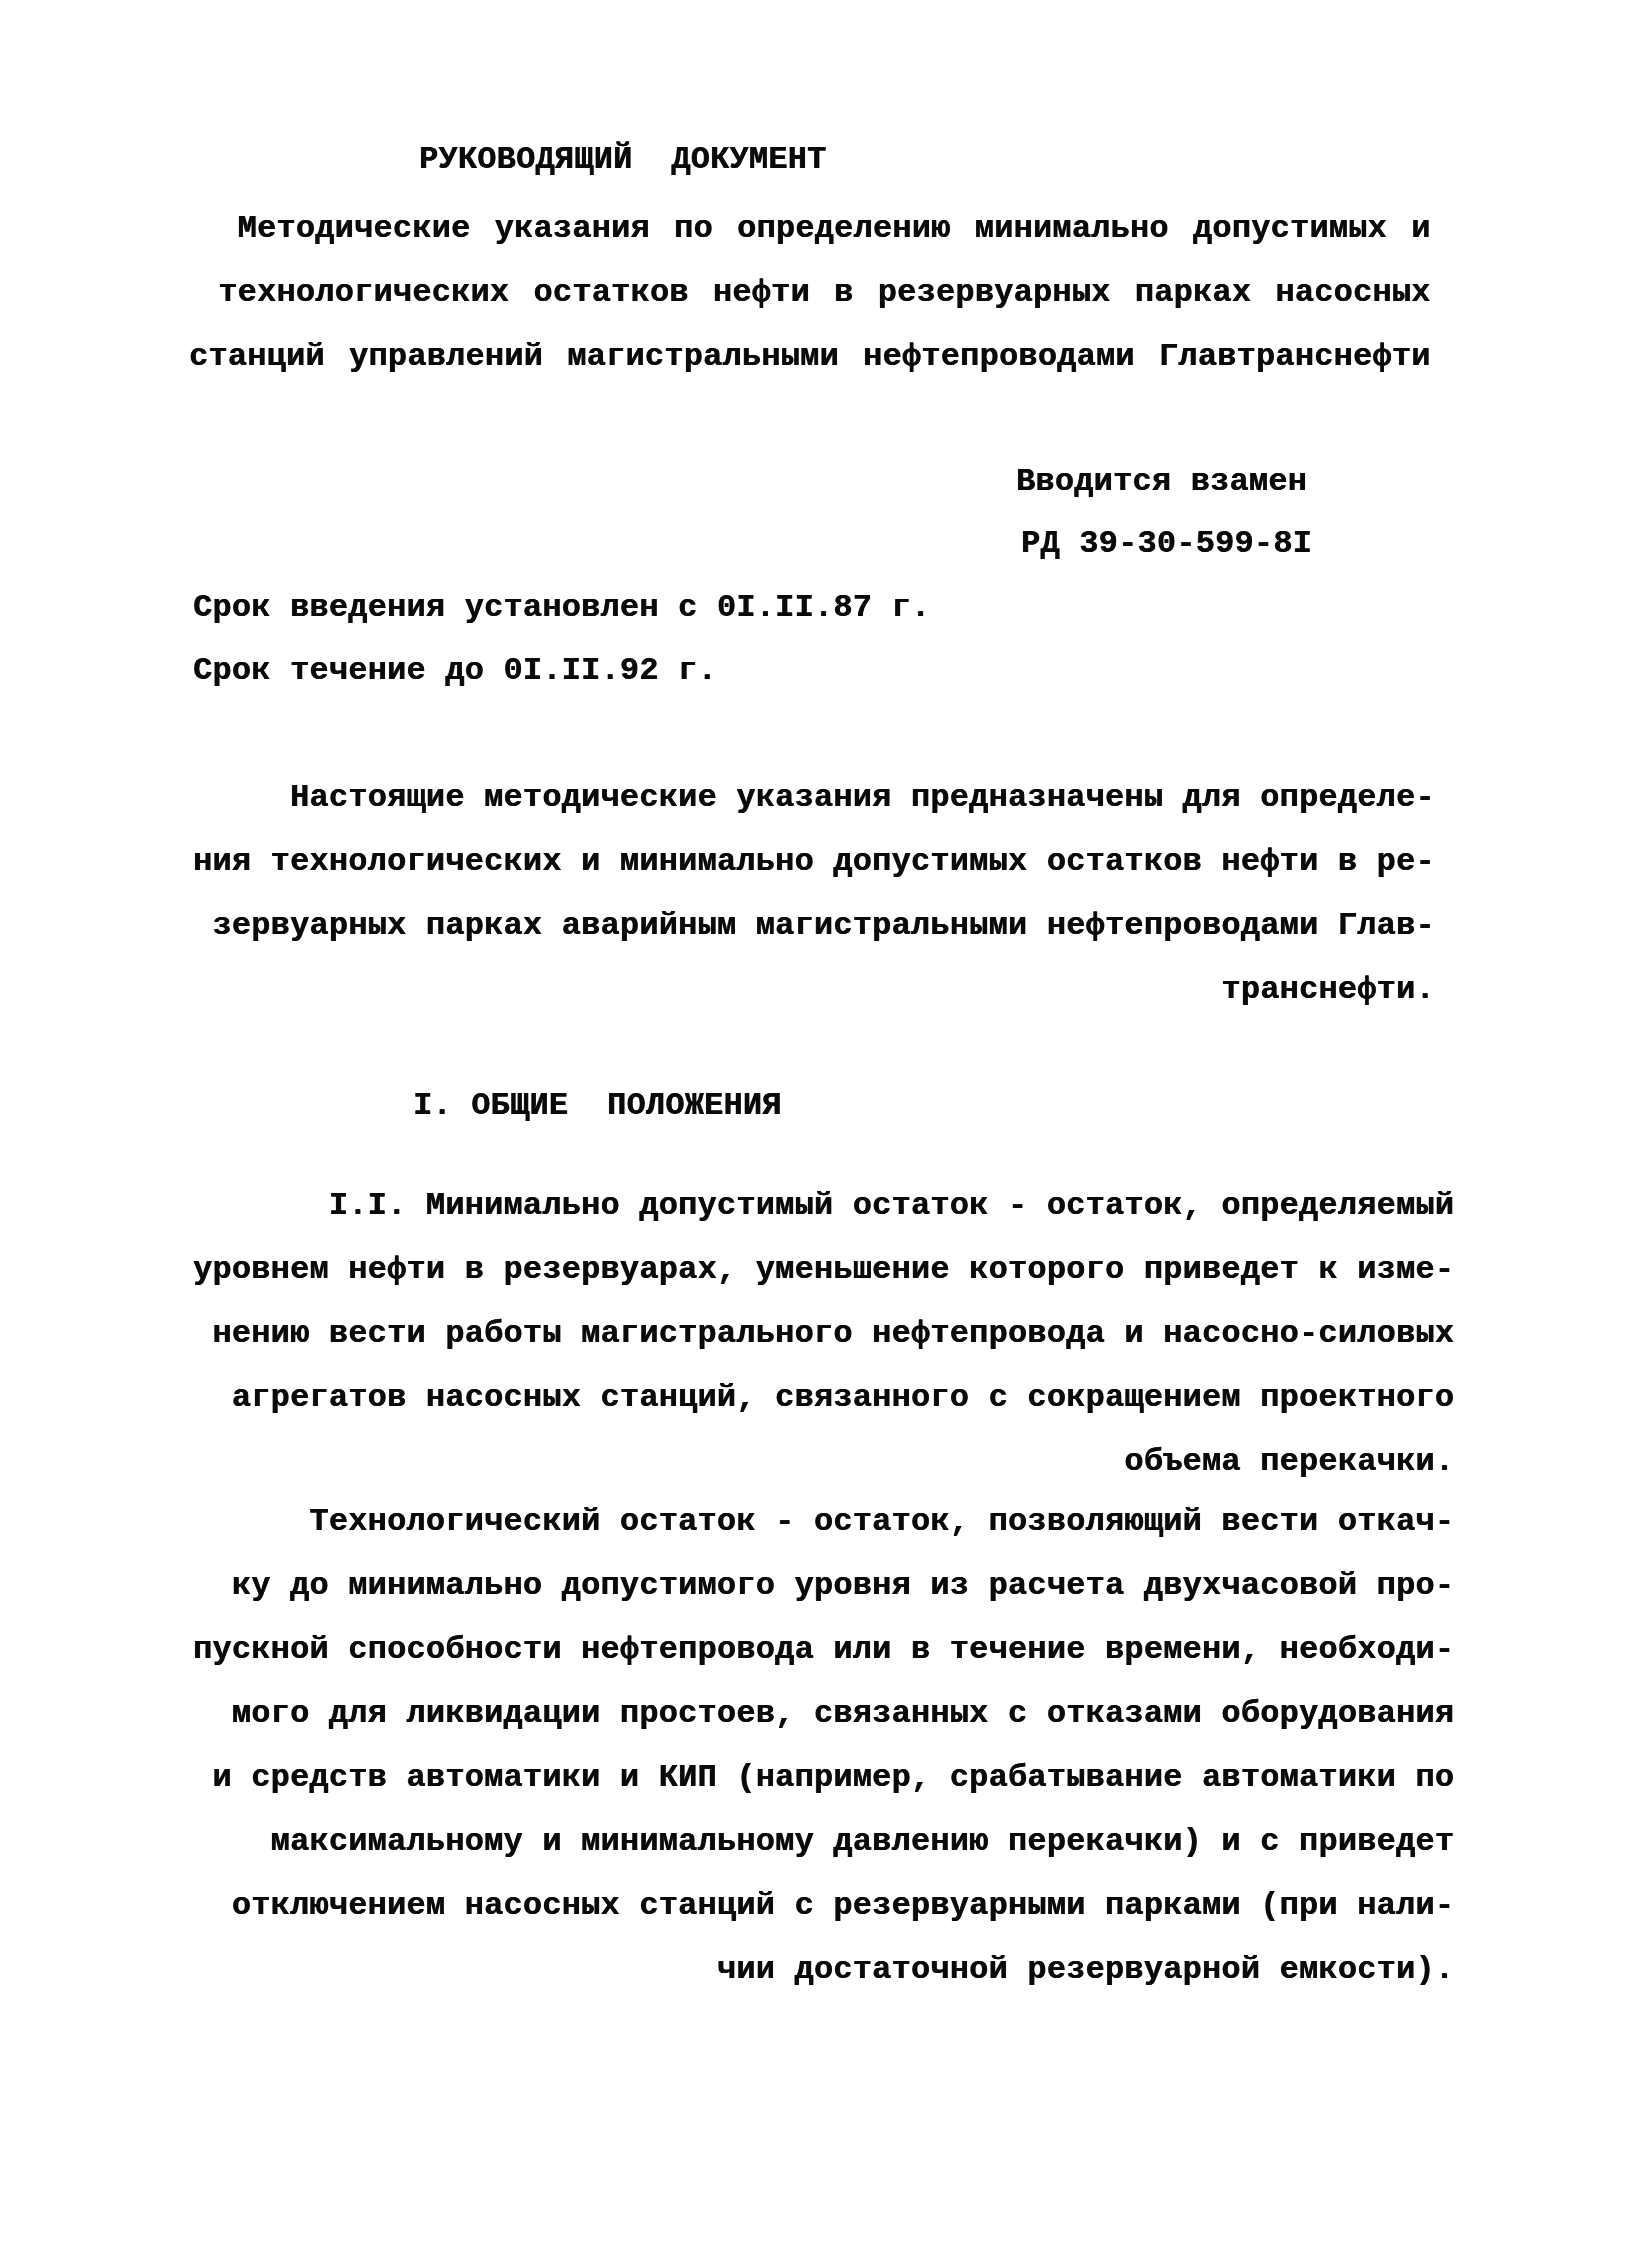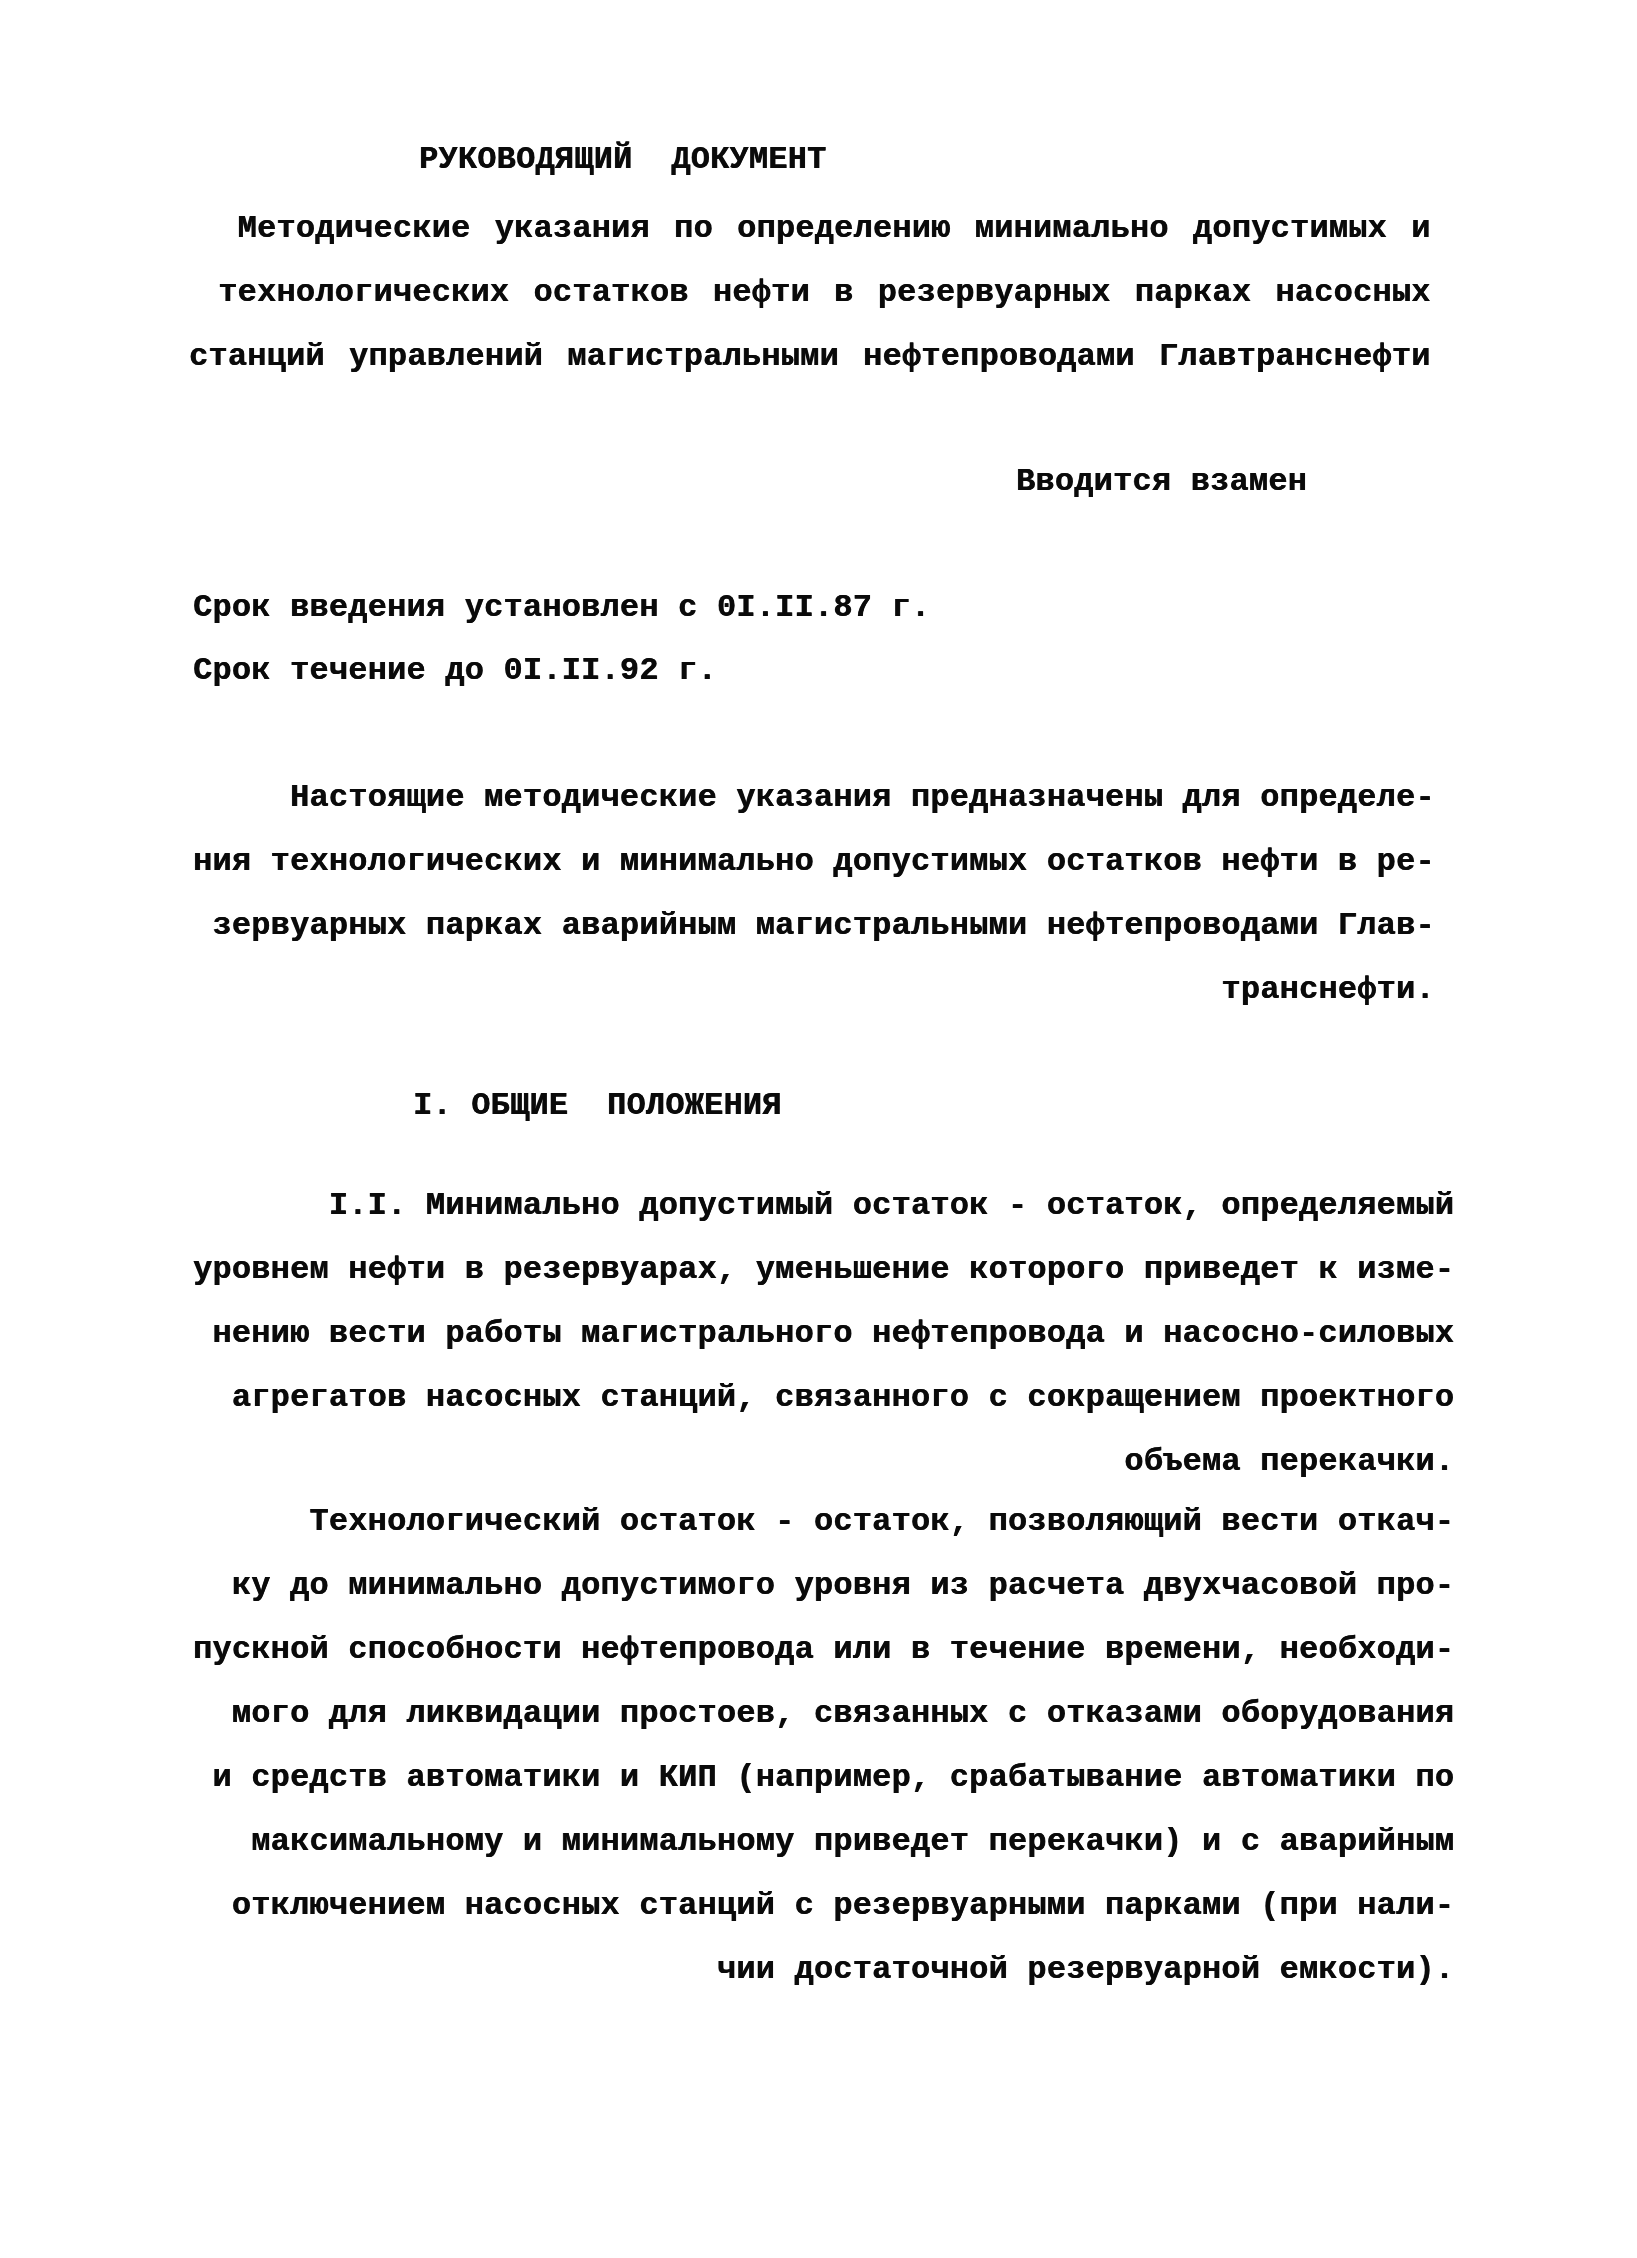--- a/index.html
+++ b/index.html
@@ -34,20 +34,21 @@
 
   <div class="abs title-block" style="left:189px; top:197px;">
     <div class="line">Методические указания по определению минимально допустимых и</div>
     <div class="line">технологических остатков нефти в резервуарных парках насосных</div>
     <div class="line">станций управлений магистральными нефтепроводами Главтранснефти</div>
   </div>
 
 
   <div class="abs line" style="left:1016px; top:450px;">Вводится взамен</div>
 
+  <div class="abs line" style="left:1021px; top:512px;">РД 39-30-599-8I</div>
 
   <div class="abs line" style="left:193px; top:576px;">Срок введения установлен с 0I.II.87 г.</div>
 
   <div class="abs line" style="left:193px; top:639px;">Срок течение до 0I.II.92 г.</div>
 
   <div class="abs" style="left:193px; top:766px;">
     <div class="line indent">Настоящие методические указания предназначены для определе-</div>
     <div class="line">ния технологических и минимально допустимых остатков нефти в ре-</div>
     <div class="line">зервуарных парках аварийным магистральными нефтепроводами Глав-</div>
     <div class="line">транснефти.</div>
@@ -62,19 +63,19 @@
     <div class="line">агрегатов насосных станций, связанного с сокращением проектного</div>
     <div class="line">объема перекачки.</div>
   </div>
 
   <div class="abs" style="left:193px; top:1490px;">
     <div class="line indent">Технологический остаток - остаток, позволяющий вести откач-</div>
     <div class="line">ку до минимально допустимого уровня из расчета двухчасовой про-</div>
     <div class="line">пускной способности нефтепровода или в течение времени, необходи-</div>
     <div class="line">мого для ликвидации простоев, связанных с отказами оборудования</div>
     <div class="line">и средств автоматики и КИП (например, срабатывание автоматики по</div>
-    <div class="line">максимальному и минимальному приведет перекачки) и с аварийным</div>
+    <div class="line">максимальному и минимальному давлению перекачки) и с приведет</div>
     <div class="line">отключением насосных станций с резервуарными парками (при нали-</div>
     <div class="line">чии достаточной резервуарной емкости).</div>
   </div>
 
 </div>
 
 
 </body></html>

